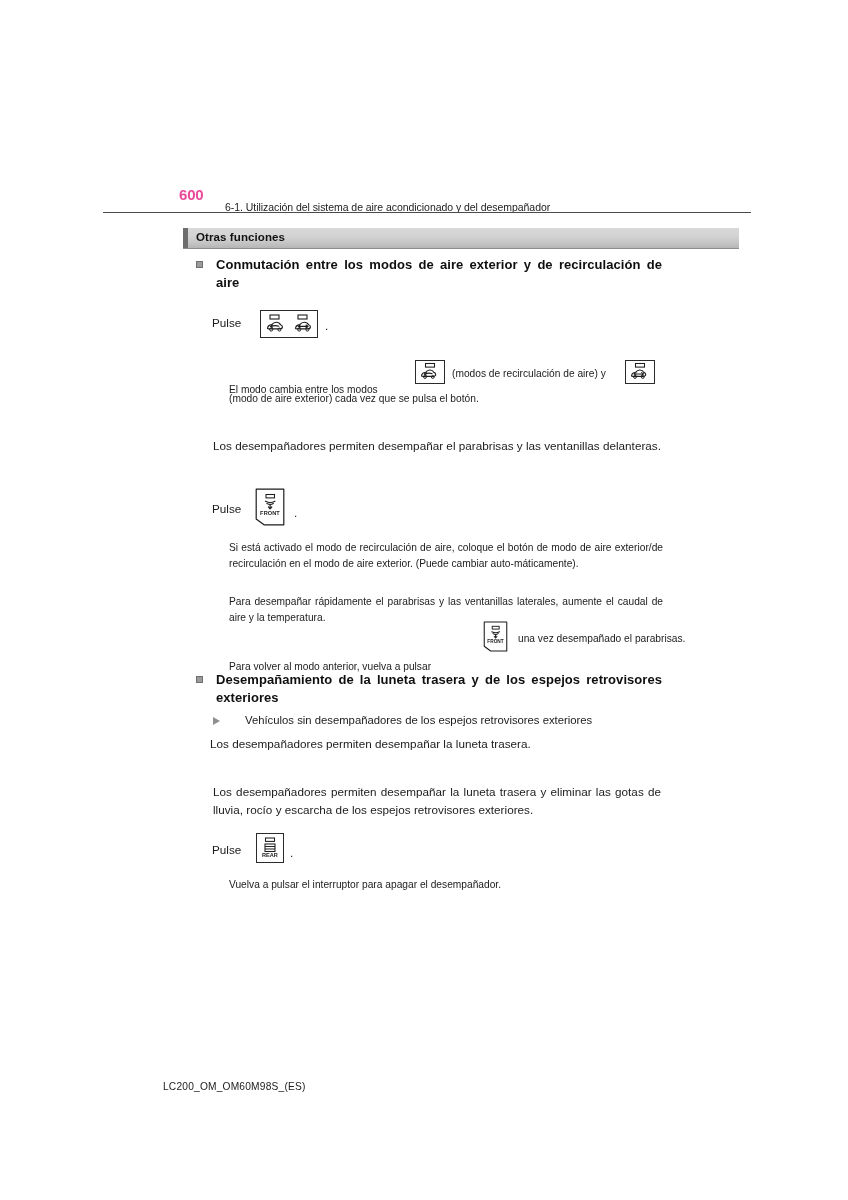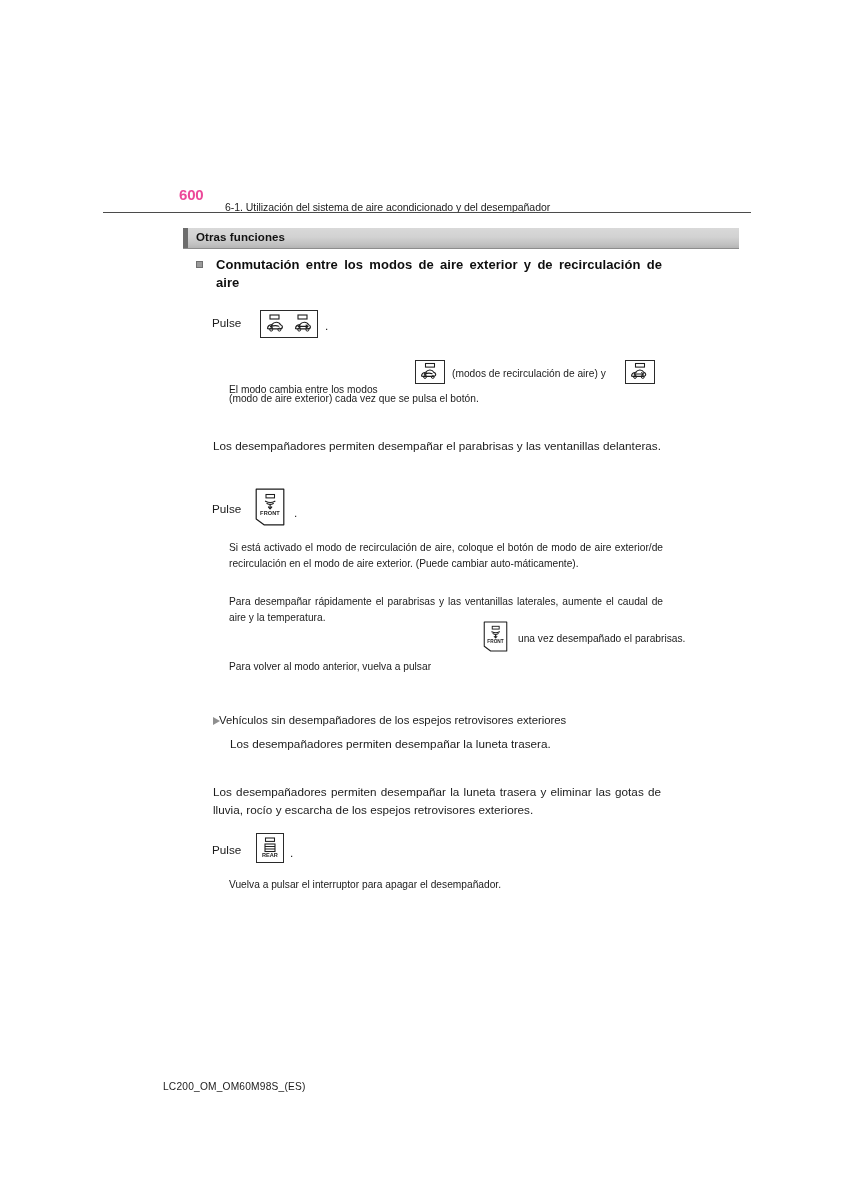--- a/index.html
+++ b/index.html
@@ -291,27 +291,31 @@
         <path d="M11.5 13.2 q4.8 2.6 9.4 0" fill="none" stroke="#1d1d1d" stroke-width="1.3" stroke-linecap="round"></path>
         <path d="M13.0 15.5 q3.2 1.9 6.3 0" fill="none" stroke="#1d1d1d" stroke-width="1.3" stroke-linecap="round"></path>
         <path d="M16.1 17.6 L16.1 20.2" fill="none" stroke="#1d1d1d" stroke-width="1.3" stroke-linecap="round"></path>
         <path d="M14.5 19.0 L16.1 20.8 L17.7 19.0" fill="none" stroke="#1d1d1d" stroke-width="1.3" stroke-linecap="round" stroke-linejoin="round"></path>
         <text x="16" y="27.4" font-family="Liberation Sans, sans-serif" font-size="5.8" font-weight="bold" fill="#1d1d1d" text-anchor="middle">FRONT</text>
       </svg>
     </div>
     <div class="body-sm" style="position:absolute; left:289px; top:2px; white-space:nowrap;">una vez desempañado el parabrisas.</div>
   </div>
 
+  <div class="blk h2row" style="left:196px; top:671px; width:466px;">
+    <div class="sqbullet" style="left:0px; top:5px;"></div>
+    <div class="h2text" style="margin-left:20px;">Desempañamiento de la luneta trasera y de los espejos retrovisores exteriores</div>
+  </div>
 
   <div class="blk" style="left:213px; top:712px; width:450px; height:18px;">
     <div class="tribullet" style="left:0px; top:5px;"></div>
-    <div class="tritext" style="margin-left:6px; white-space:nowrap;">Vehículos sin desempañadores de los espejos retrovisores exteriores</div>
-  </div>
-
-  <div class="blk body-lg" style="left:230px; top:735px; width:450px;">Los desempañadores permiten desempañar la luneta trasera.</div>
+    <div class="tritext" style="margin-left:32px; white-space:nowrap;">Vehículos sin desempañadores de los espejos retrovisores exteriores</div>
+  </div>
+
+  <div class="blk body-lg" style="left:210px; top:735px; width:450px;">Los desempañadores permiten desempañar la luneta trasera.</div>
 
 
   <div class="blk body-lg" style="left:213px; top:783px; width:448px;">Los desempañadores permiten desempañar la luneta trasera y eliminar las gotas de lluvia, rocío y escarcha de los espejos retrovisores exteriores.</div>
 
   <div class="blk pulse-row" style="left:212px; top:833px; width:450px; height:34px;">
     <div class="pulse-word" style="left:0px; top:10px;">Pulse</div>
     <div class="btn" style="left:44px; top:0px; width:28px; height:30px;">
       <svg class="icon-svg" width="26" height="28" viewBox="0 0 26 28">
 
         <rect x="8.5" y="4.0" width="9" height="3.4" fill="none" stroke="#1d1d1d" stroke-width="1.05"></rect>

